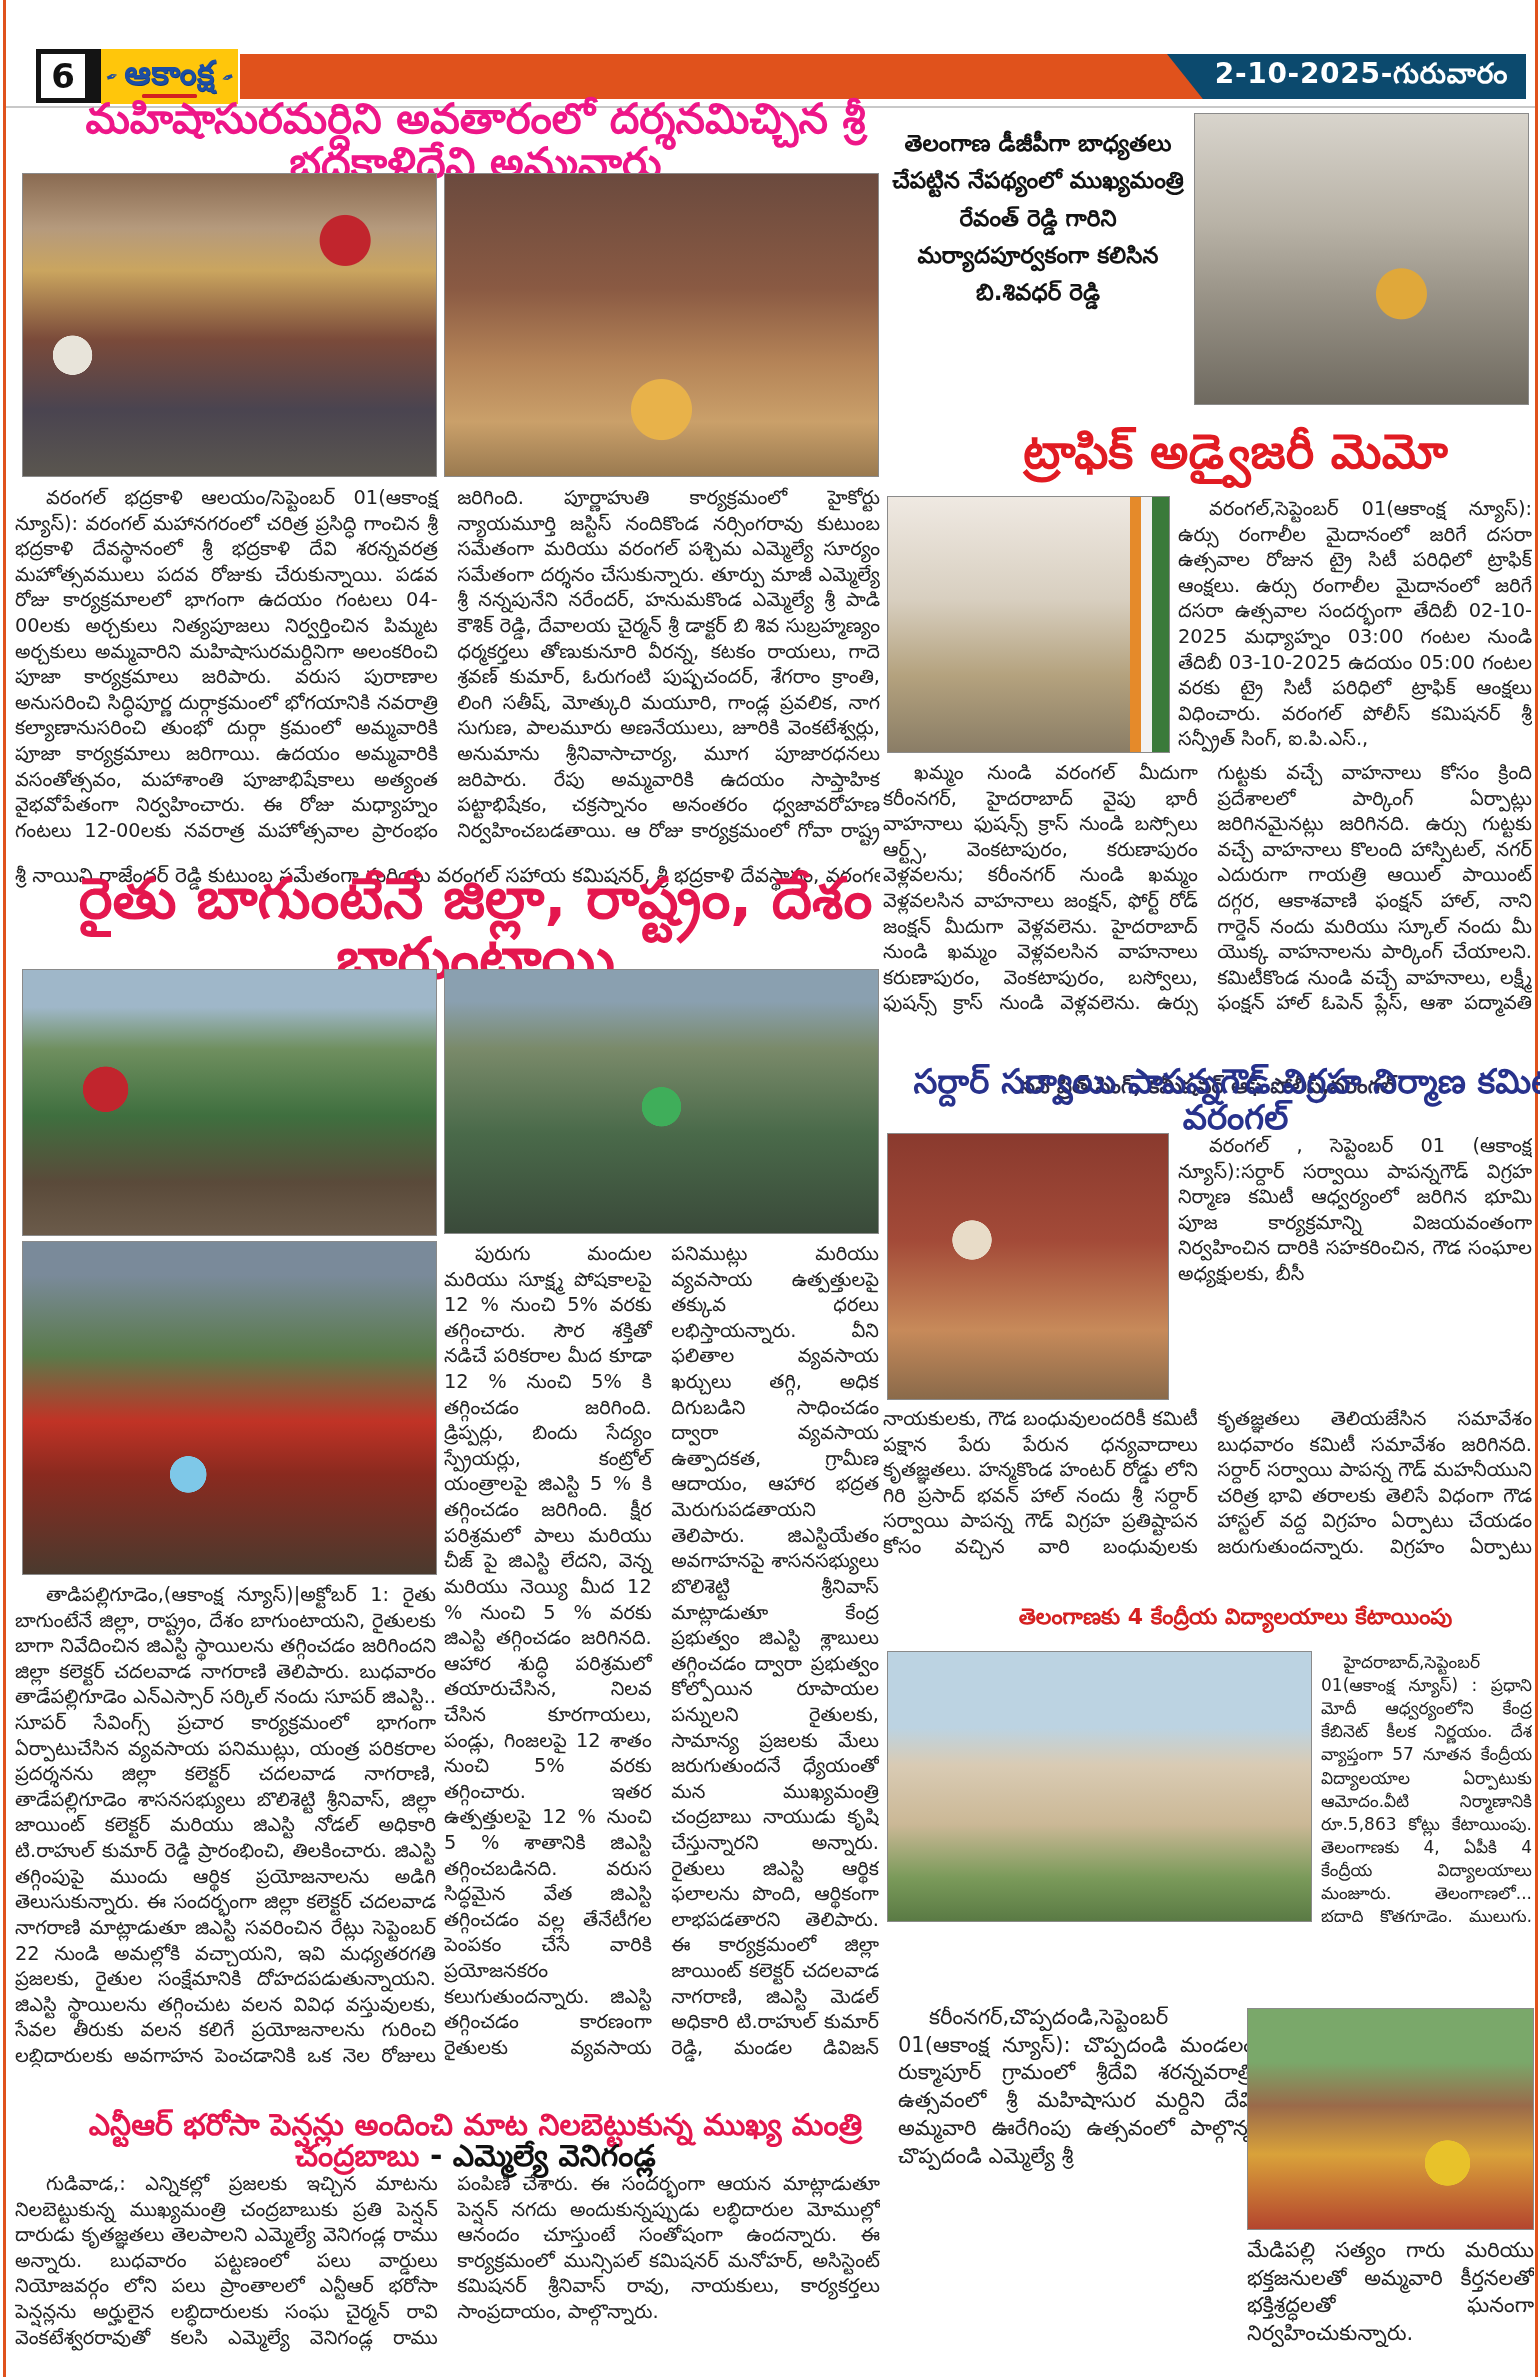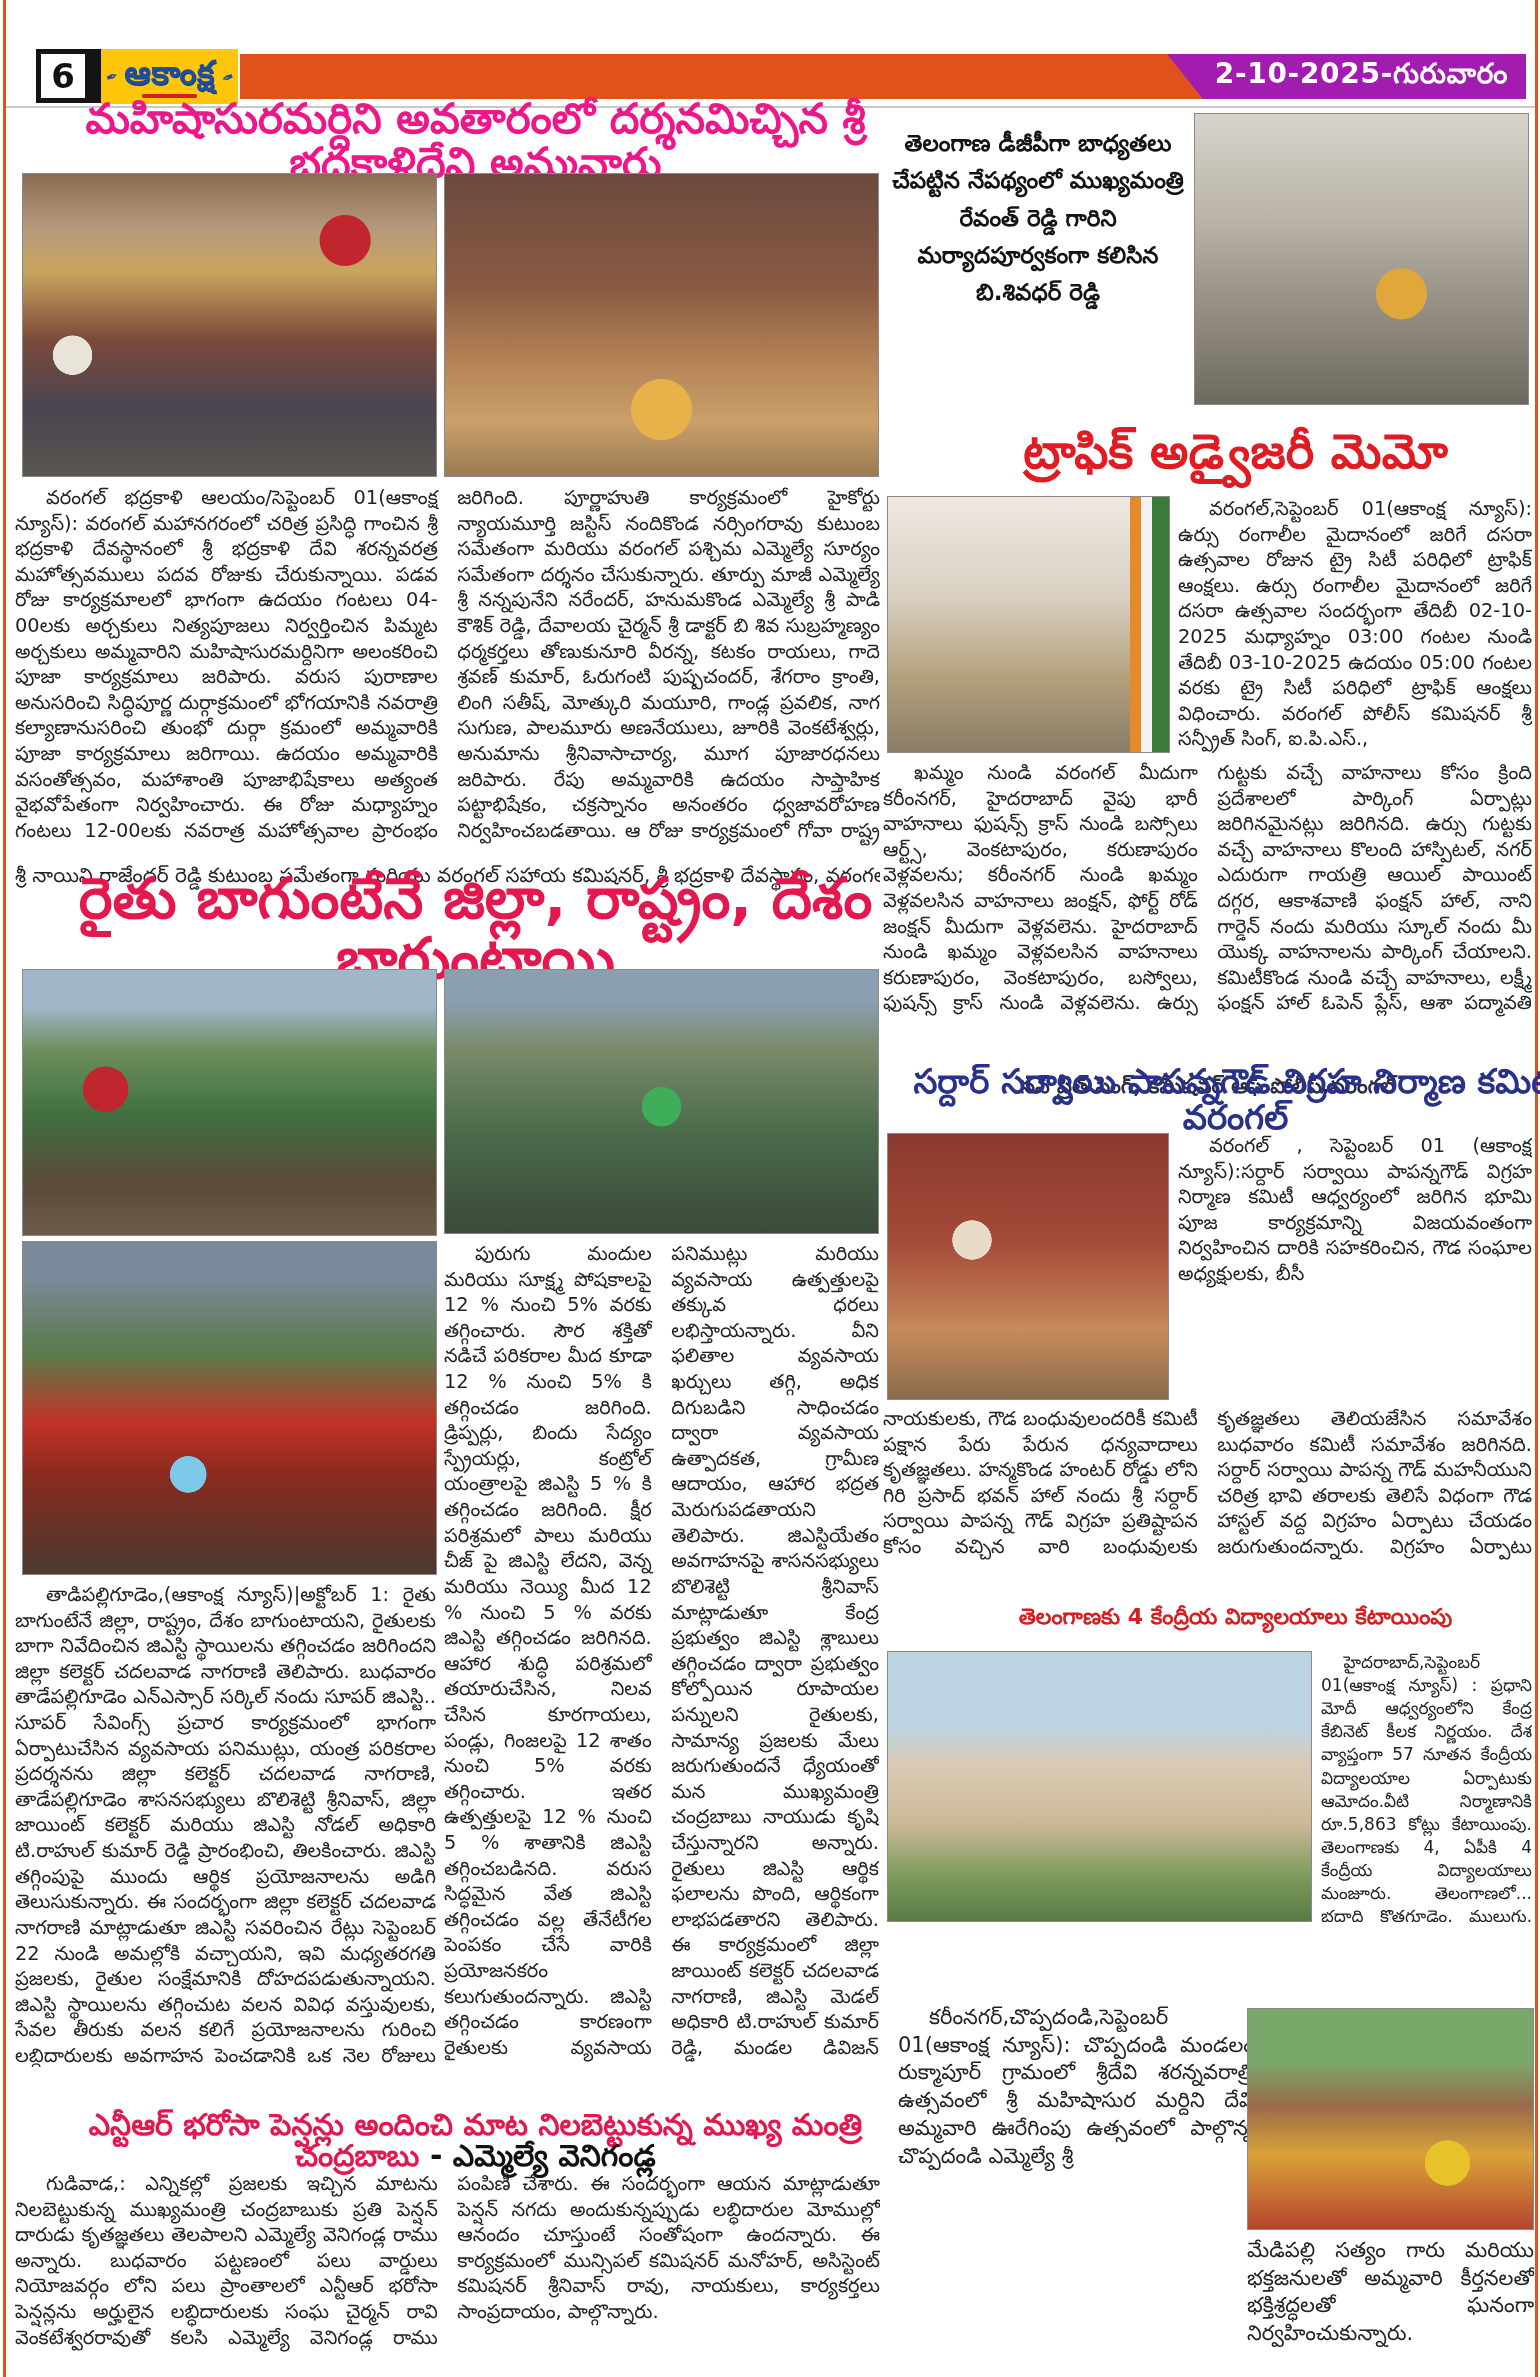--- a/index.html
+++ b/index.html
@@ -10,21 +10,21 @@
   .edge{background:#e0521c;}
   
   .pn-black{background:#141414;}
   .pn-white{background:#ffffff;display:flex;align-items:center;justify-content:center;
             font-weight:bold;font-size:34px;color:#111;border:2.2px solid #141414;box-sizing:border-box;}
   .logo-box{background:#ffc60b;display:flex;align-items:center;justify-content:center;gap:6px;}
   .logo-text{color:#1d4ea3;font-weight:bold;font-size:33px;letter-spacing:0.7px;text-shadow:0.7px 0.7px 0 #0d3a85;}
   .pen{color:#1d4ea3;font-size:15px;transform:rotate(-20deg);}
   .logo-underbar{position:absolute;left:30%;bottom:6px;width:40%;height:3.7px;background:#d42020;border-radius:1.5px;}
   .orange-bar{background:#e0521c;clip-path:polygon(0 0,96.2% 0,100% 100%,0 100%);}
-  .date-box{background:#a21caf;clip-path:polygon(0 0,100% 0,100% 100%,10% 100%);
+  .date-box{background:#0c4a6e;clip-path:polygon(0 0,100% 0,100% 100%,10% 100%);
             display:flex;align-items:center;justify-content:center;padding-left:30px;box-sizing:border-box;}
   .date-text{color:#ffffff;font-weight:bold;font-size:28px;letter-spacing:0.7px;}
   .rule{background:#c8c8c8;}
   
   .hl{display:flex;align-items:center;justify-content:center;text-align:center;font-weight:bold;line-height:1.05;margin-left:28px;}
   .hl-magenta{color:#ee1688;font-size:42px;}
   .hl-red{color:#e11b22;font-size:48px;}
   .hl-crimson{color:#e4174e;font-size:57px;}
   .hl-navy{color:#28328c;font-size:34px;}
   .hl-kvred{color:#d42020;font-size:22px;}

